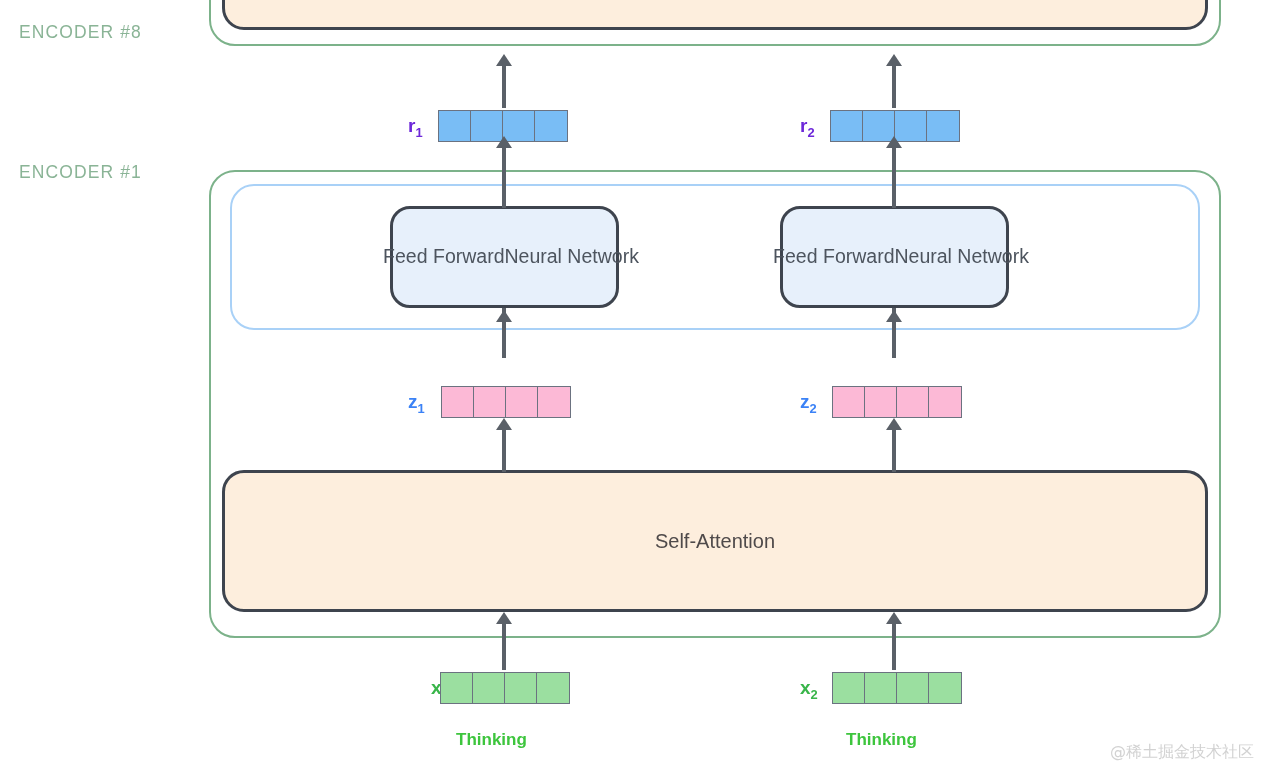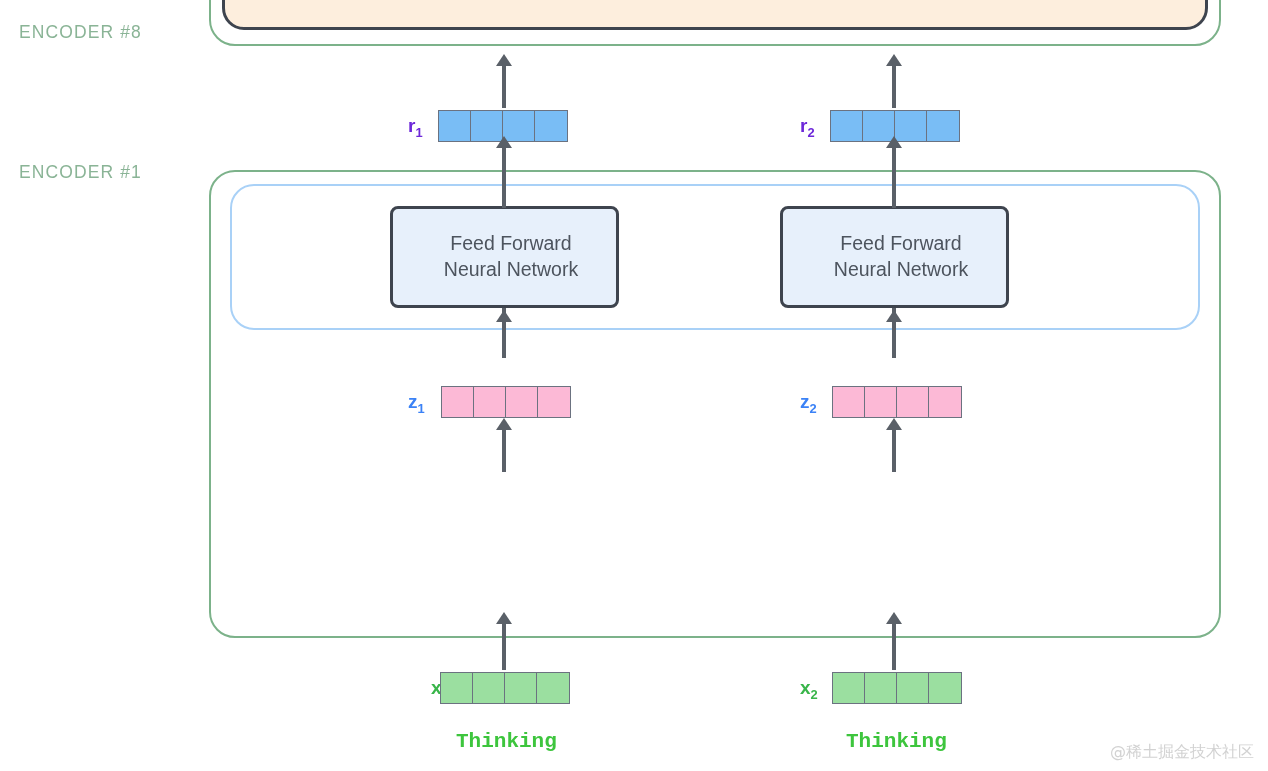--- a/index.html
+++ b/index.html
@@ -96,24 +96,24 @@
     background: transparent;
   }
 
   
   .ffn-box {
     position: absolute;
     width: 229px;
     height: 102px;
     background: #e7f0fb;
     border: 3.5px solid #3e444e;
-    border-radius: 8px;
+    border-radius: 20px;
     box-sizing: border-box;
     display: flex;
-    flex-direction: column;
+    flex-direction: row;
     align-items: center;
     justify-content: center;
     line-height: 1.32;
     padding-left: 13px;
   }
   .ffn-line {
     color: #4d545e;
     font-size: 19.5px;
     font-family: "Liberation Sans", sans-serif;
     white-space: nowrap;
@@ -170,23 +170,23 @@
 
   #vec-x1 { left: 440px; top: 672px; }
   #lbl-x1 { left: 407px; top: 678px; margin-left: 24px; }
   #vec-x2 { left: 832px; top: 672px; }
   #lbl-x2 { left: 800px; top: 678px; }
 
   
   .word-label {
     position: absolute;
     color: #3dc53d;
-    font-size: 21px;
+    font-size: 17px;
     font-weight: bold;
-    font-family: Liberation Mono, monospace;
+    font-family: Liberation Sans, sans-serif;
     white-space: nowrap;
   }
   #word-thinking { left: 456px; top: 730px; }
   #word-machines { left: 846px; top: 730px; }
 
   
   .arrow {
     position: absolute;
     width: 4px;
     background: #5a6068;
@@ -253,20 +253,23 @@
 
   <div id="ffn-left" class="ffn-box">
     <span class="ffn-line">Feed Forward</span>
     <span class="ffn-line">Neural Network</span>
   </div>
   <div id="ffn-right" class="ffn-box">
     <span class="ffn-line">Feed Forward</span>
     <span class="ffn-line">Neural Network</span>
   </div>
 
+  <div id="encoder1-selfattn" class="self-attn">
+    <span class="self-attn-text">Self-Attention</span>
+  </div>
 
   <div id="lbl-r1" class="vec-label lbl-blue">
     <span>r</span><sub>1</sub>
   </div>
   <div id="vec-r1" class="vector vec-blue">
     <div class="cell"></div>
     <div class="cell"></div>
     <div class="cell"></div>
     <div class="cell"></div>
   </div>

